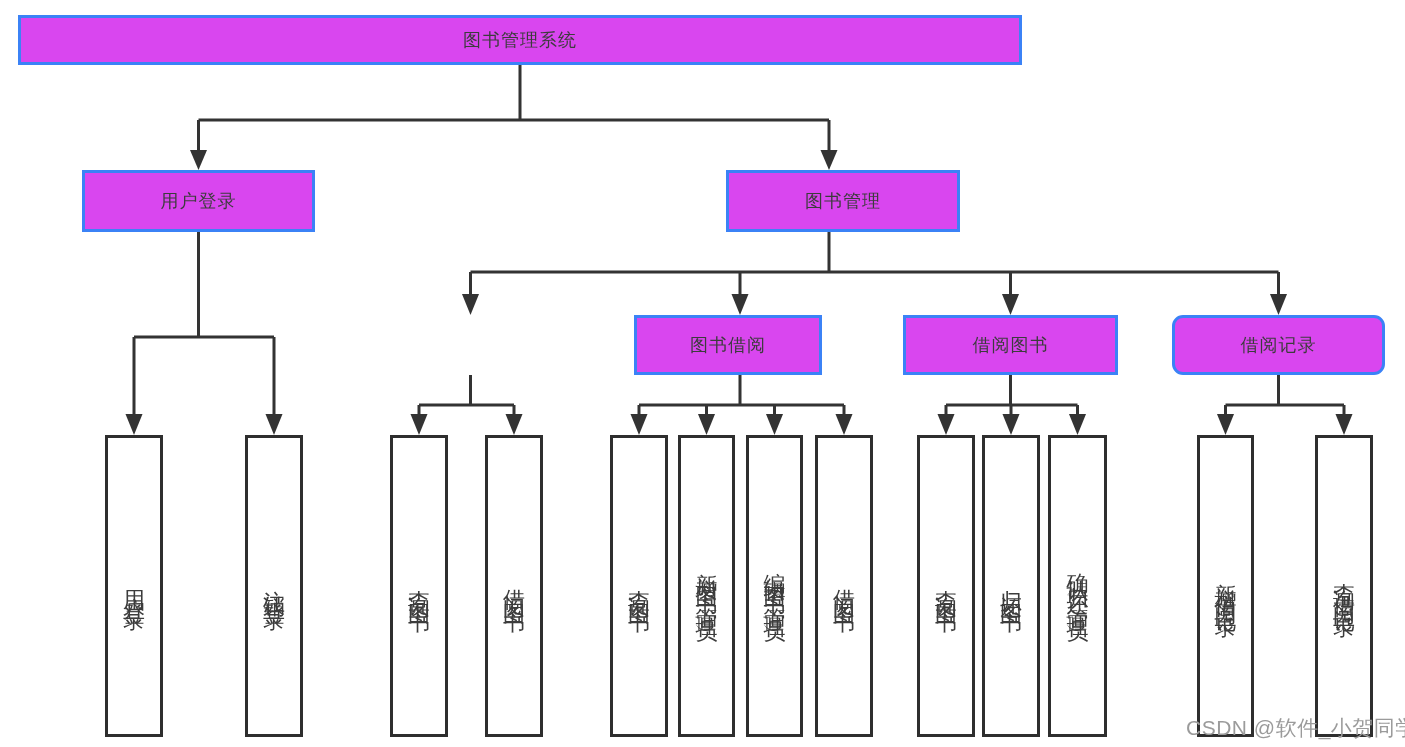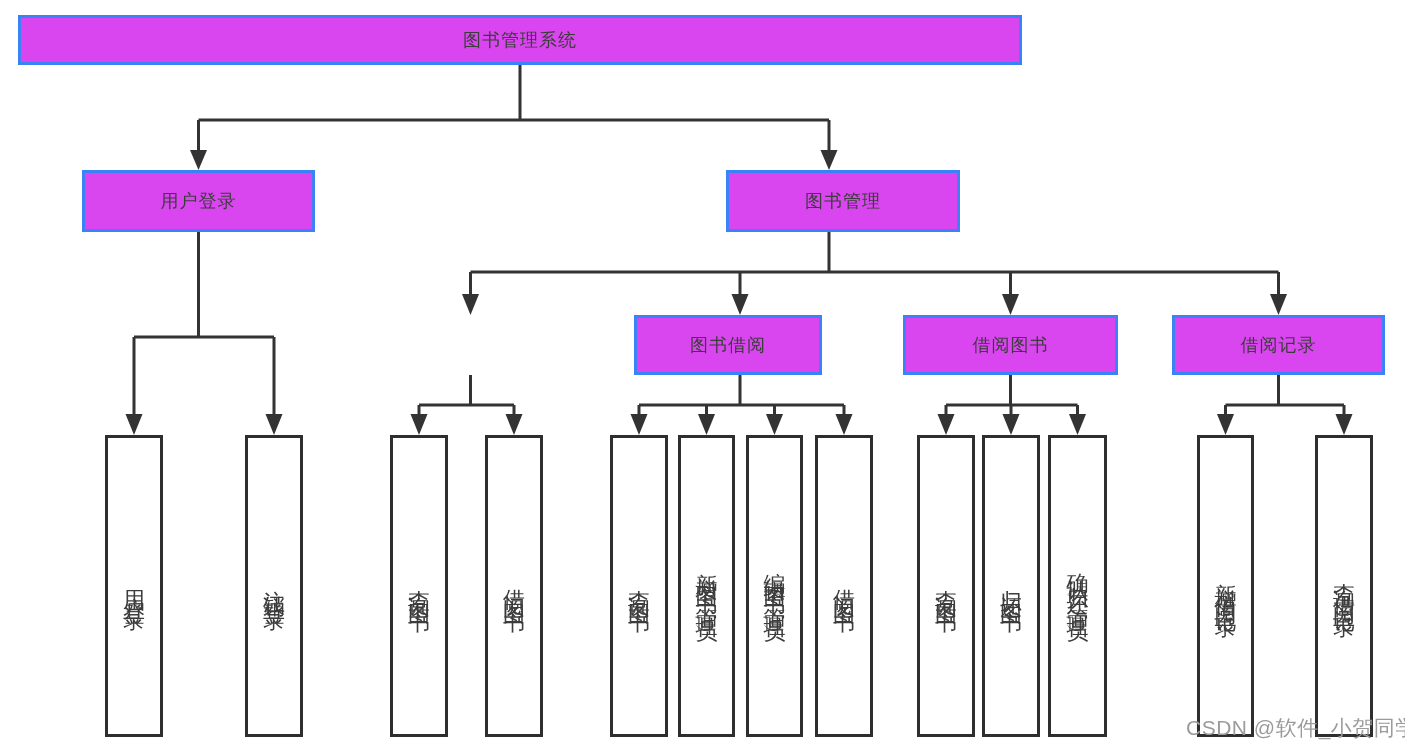--- a/index.html
+++ b/index.html
@@ -109,21 +109,21 @@
     </g>
   </svg>
 
   <div class="hbox" style="left:18px; top:15px; width:1004px; height:50px;">图书管理系统</div>
 
   <div class="hbox" style="left:82px; top:170px; width:233px; height:62px;">用户登录</div>
   <div class="hbox" style="left:712px; top:170px; width:234px; height:62px;margin-left:14px;">图书管理</div>
 
   <div class="hbox" style="left:634px; top:315px; width:188px; height:60px;">图书借阅</div>
   <div class="hbox" style="left:903px; top:315px; width:215px; height:60px;">借阅图书</div>
-  <div class="hbox" style="left:1172px; top:315px; width:213px; height:60px;">借阅记录</div>
+  <div class="hbox" style="left:1172px; top:315px; width:213px; height:60px;border-radius:11px;">借阅记录</div>
 
   <div class="vbox" style="left:105px; width:58px;">
     <span class="vtext">用户登录</span>
   </div>
   <div class="vbox" style="left:245px; width:58px;">
     <span class="vtext">注销登录</span>
   </div>
 
   <div class="vbox" style="left:390px; width:58px;">
     <span class="vtext">查询图书</span>

